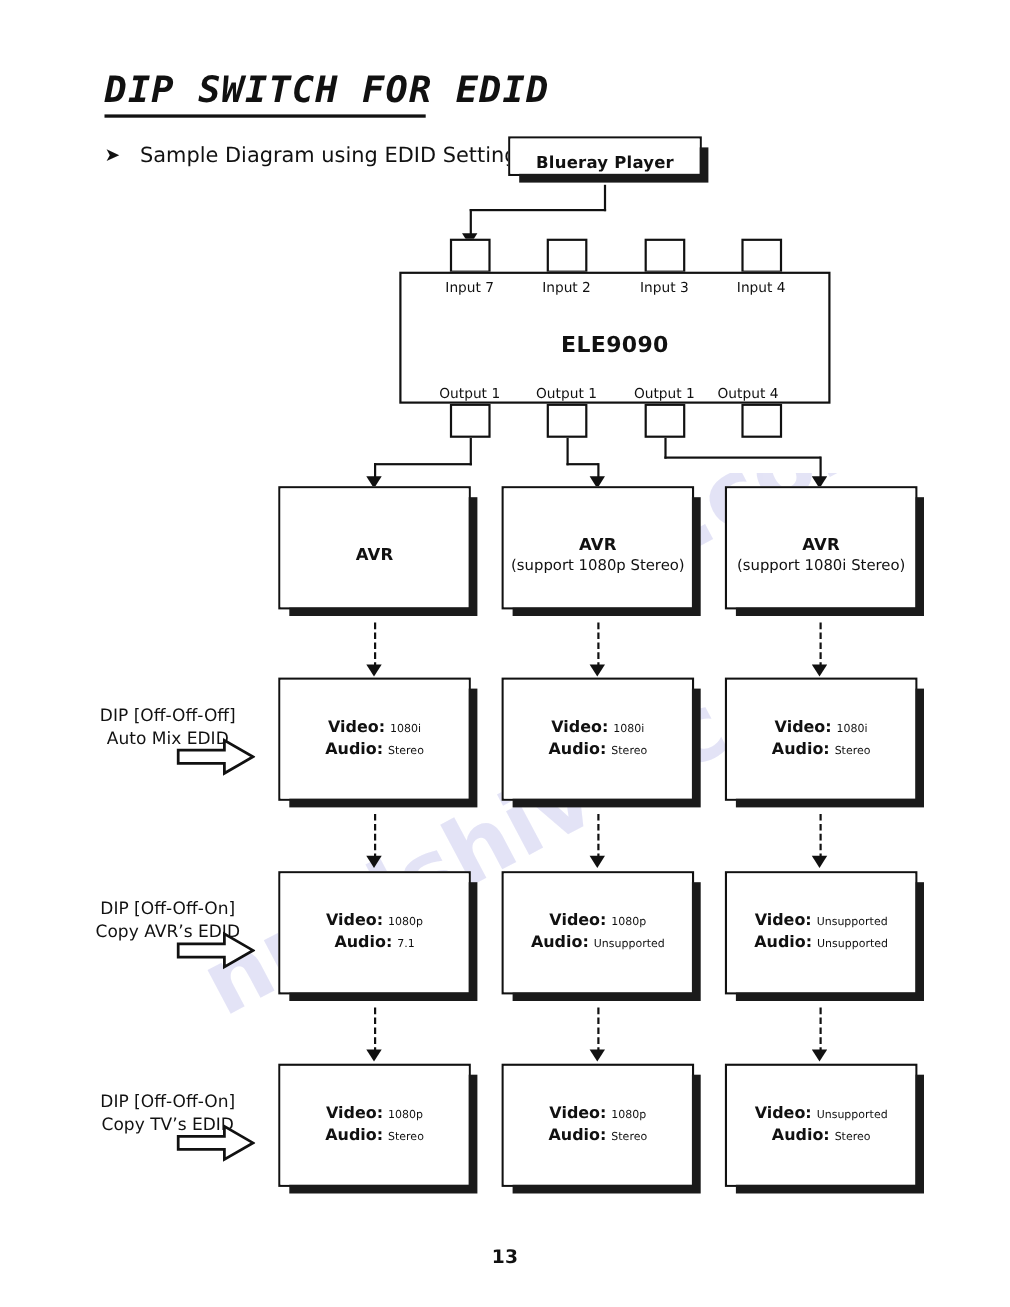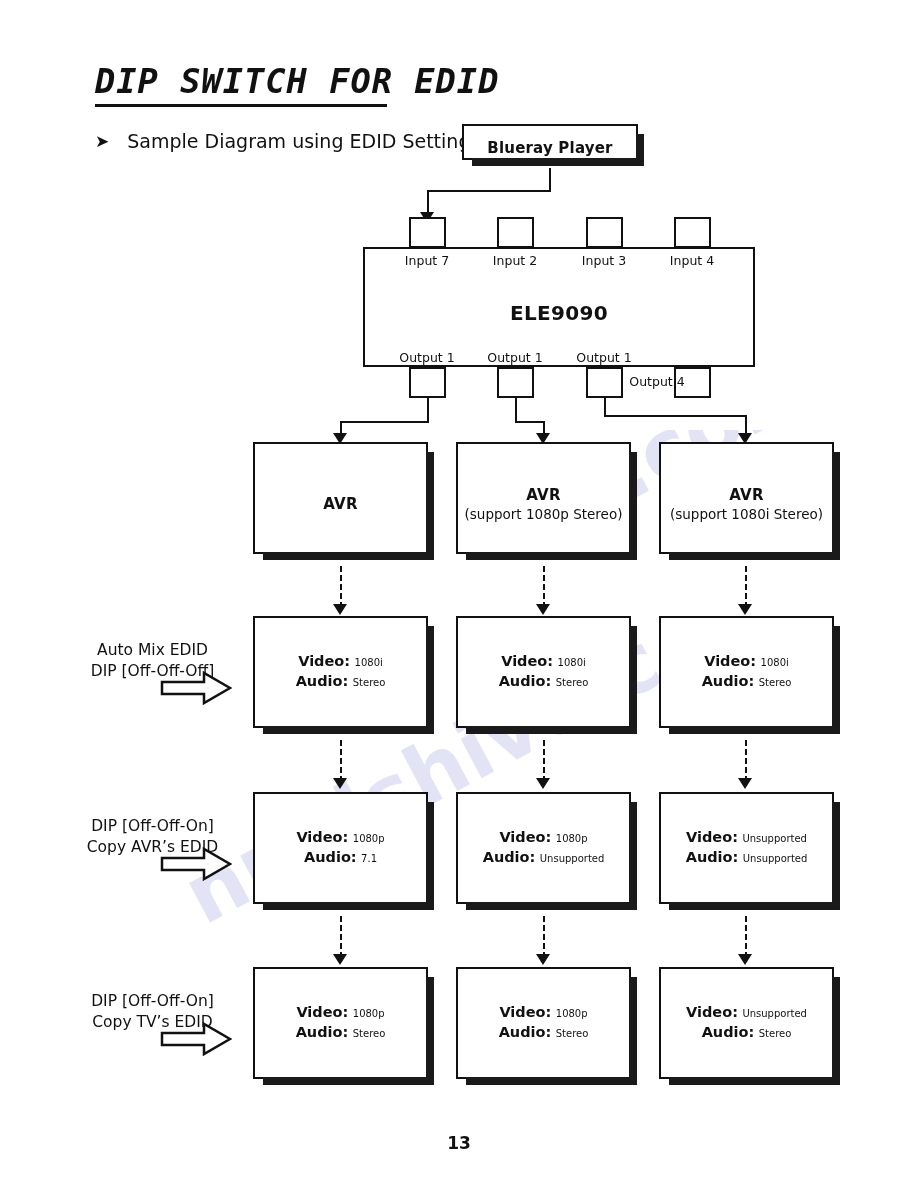--- a/index.html
+++ b/index.html
@@ -122,21 +122,21 @@
   <div class="port-label" style="left:652px;top:253px;width:80px;">Input 4</div>
 
   <div class="port" style="left:409px;top:367px;"></div>
   <div class="port" style="left:497px;top:367px;"></div>
   <div class="port" style="left:586px;top:367px;"></div>
   <div class="port" style="left:674px;top:367px;"></div>
 
   <div class="port-label" style="left:387px;top:350px;width:80px;">Output 1</div>
   <div class="port-label" style="left:475px;top:350px;width:80px;">Output 1</div>
   <div class="port-label" style="left:564px;top:350px;width:80px;">Output 1</div>
-  <div class="port-label" style="left:617px;top:350px;width:80px;margin-top:24px;">Output 4</div>
+  <div class="port-label" style="left:640px;top:350px;width:80px;">Output 4</div>
 
   <div class="dv" style="left:427px;top:270px;height:73px;"></div>
   <div class="arrow-d" style="left:420px;top:339px;"></div>
 
   <div class="dh" style="left:427px;top:279px;width:178px;"></div>
   <div class="dv" style="left:604px;top:279px;height:64px;"></div>
   <div class="arrow-d" style="left:597px;top:339px;"></div>
 
   <div class="dh" style="left:427px;top:330px;width:89px;"></div>
   <div class="dv" style="left:515px;top:330px;height:13px;"></div>
@@ -184,22 +184,22 @@
   </div>
 
   <div class="dv" style="left:340px;top:566px;height:42px;"></div>
   <div class="arrow-d" style="left:333px;top:604px;"></div>
   <div class="dv" style="left:543px;top:566px;height:42px;"></div>
   <div class="arrow-d" style="left:536px;top:604px;"></div>
   <div class="dv" style="left:745px;top:566px;height:42px;"></div>
   <div class="arrow-d" style="left:738px;top:604px;"></div>
 
   <div class="dip-cap" style="left:45px;top:640px;width:215px;">
+    <div>DIP [Off-Off-Off]</div>
     <div>Auto Mix EDID</div>
-    <div>DIP [Off-Off-Off]</div>
   </div>
   <svg class="blockarrow" style="left:160px;top:670px;" viewBox="0 0 72 36">
     <polygon points="2,12 44,12 44,3 70,18 44,33 44,24 2,24" fill="#ffffff" stroke="#111111" stroke-width="2.5"></polygon>
   </svg>
 
   <div class="sbox" style="left:253px;top:616px;width:175px;height:112px;">
     <div class="shadow"></div>
     <div class="inner">
       <div class="va">
         <b>Video:</b>

